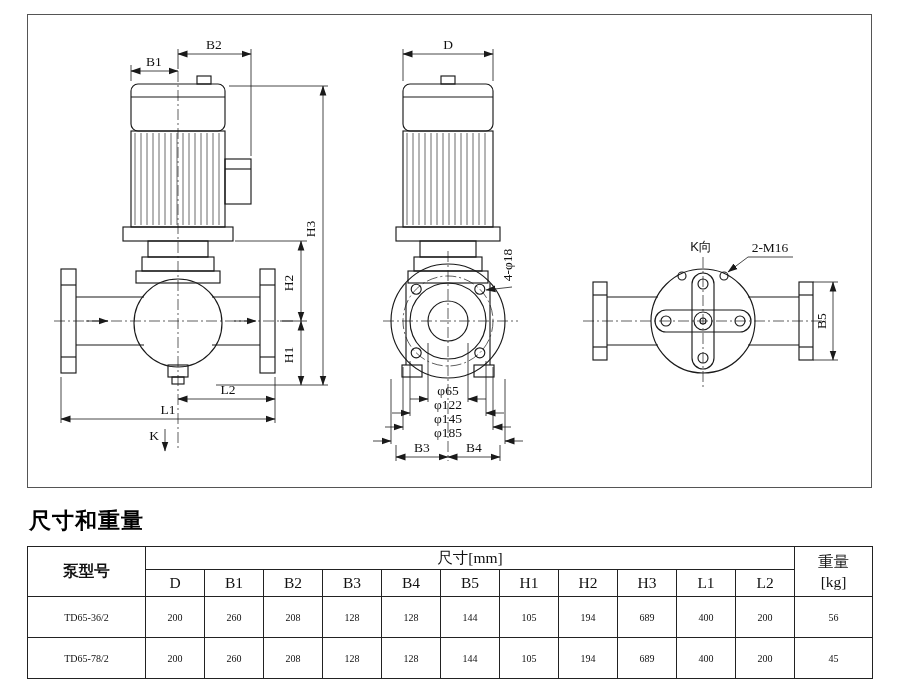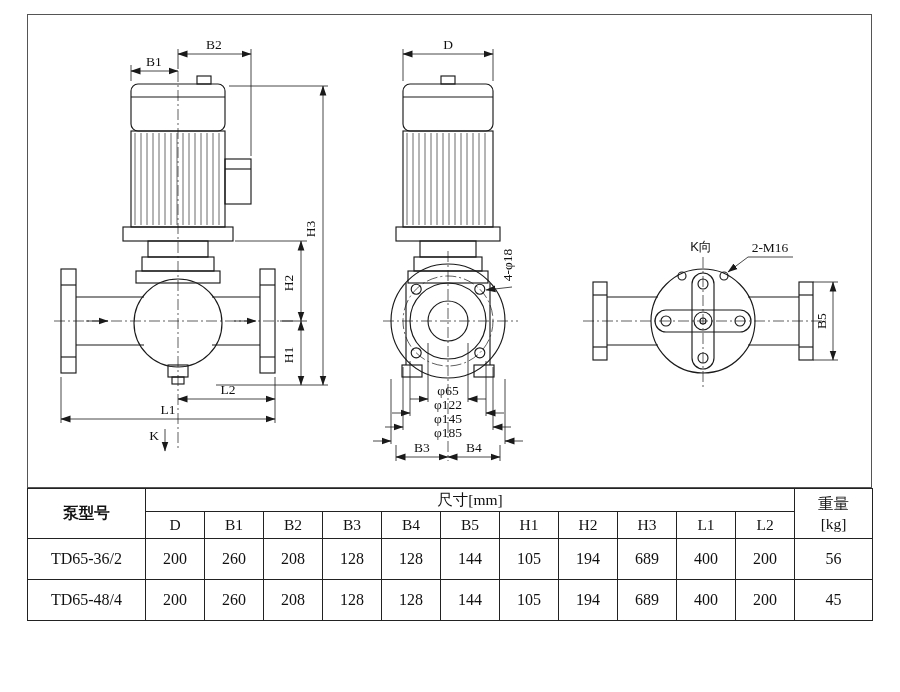--- a/index.html
+++ b/index.html
@@ -12,21 +12,21 @@
   .outline *{stroke:#1a1a1a;fill:none;stroke-width:1.15;}
   .fins *{stroke:#1a1a1a;fill:none;stroke-width:0.65;}
   .fine *{stroke:#1a1a1a;fill:none;stroke-width:0.8;}
   .cl *{stroke:#1a1a1a;fill:none;stroke-width:0.7;stroke-dasharray:11 3 2 3;}
   
   .page-title{font-family:"Liberation Sans",sans-serif;font-weight:bold;font-size:22px;
               margin:18px 0 10px 2px;letter-spacing:1px;color:#000;}
   
   table.dims{border-collapse:collapse;width:845px;table-layout:fixed;}
   table.dims td{border:1px solid #222;text-align:center;vertical-align:middle;
-                font-size:16px;padding:0;}
+                font-size:10px;padding:0;}
   tr.hr1 td{height:22px;font-size:15.5px;}
   tr.hr2 td{height:26px;font-size:15.5px;}
   tr.dr td{height:40px;}
   td.model-h{font-size:15.5px;font-weight:bold;}
   td.weight-h div{line-height:1.25;}
 </style>
 </head>
 <body>
 
 <div class="sheet">
@@ -225,20 +225,21 @@
           <line x1="815" y1="361" x2="840" y2="361"></line>
           <line x1="835" y1="283" x2="835" y2="361" marker-start="url(#arr)" marker-end="url(#arr)"></line>
         </g>
         <text x="703" y="252" class="cjk">K向</text>
         <text x="772" y="253">2-M16</text>
         <text x="828" y="322" transform="rotate(-90 828 322)">B5</text>
       </g>
     </svg>
   </div>
 
+  <div class="page-title">尺寸和重量</div>
 
   <table class="dims">
     <colgroup>
       <col style="width:118px">
       <col style="width:59px">
         <col style="width:59px">
         <col style="width:59px">
         <col style="width:59px">
       <col style="width:59px">
         <col style="width:59px">
@@ -280,21 +281,21 @@
         <td>128</td>
         <td>144</td>
         <td>105</td>
         <td>194</td>
         <td>689</td>
         <td>400</td>
         <td>200</td>
         <td>56</td>
       </tr>
       <tr class="dr">
-        <td>TD65-48/4</td>
+        <td>TD65-78/2</td>
         <td>200</td>
         <td>260</td>
         <td>208</td>
         <td>128</td>
         <td>128</td>
         <td>144</td>
         <td>105</td>
         <td>194</td>
         <td>689</td>
         <td>400</td>

